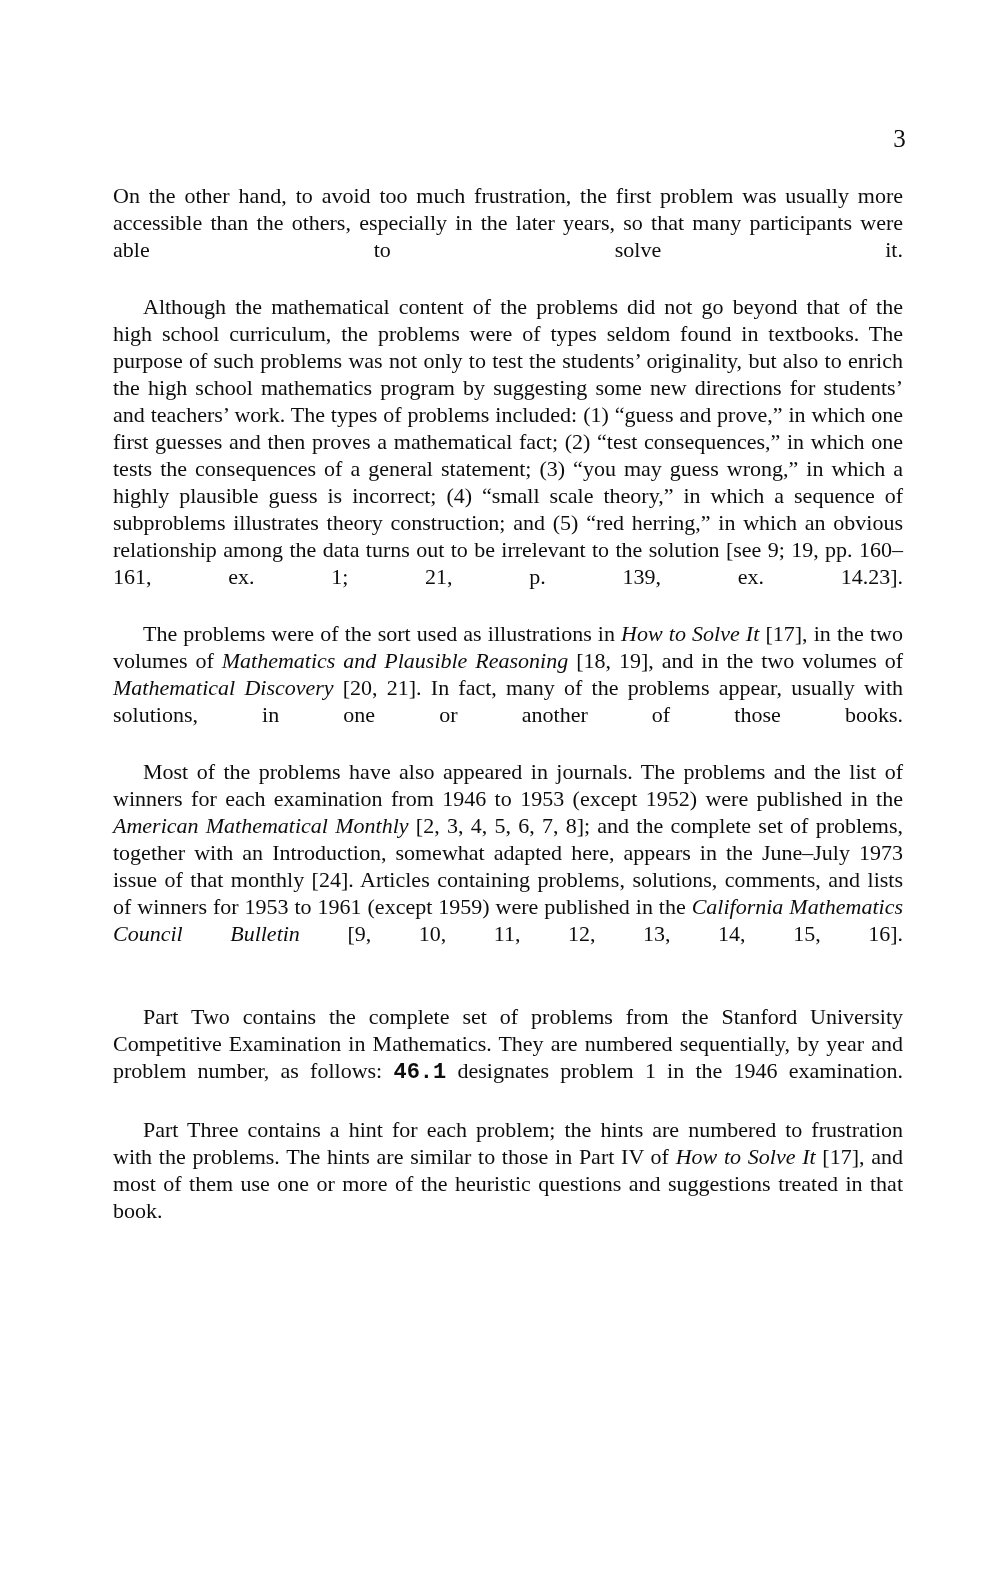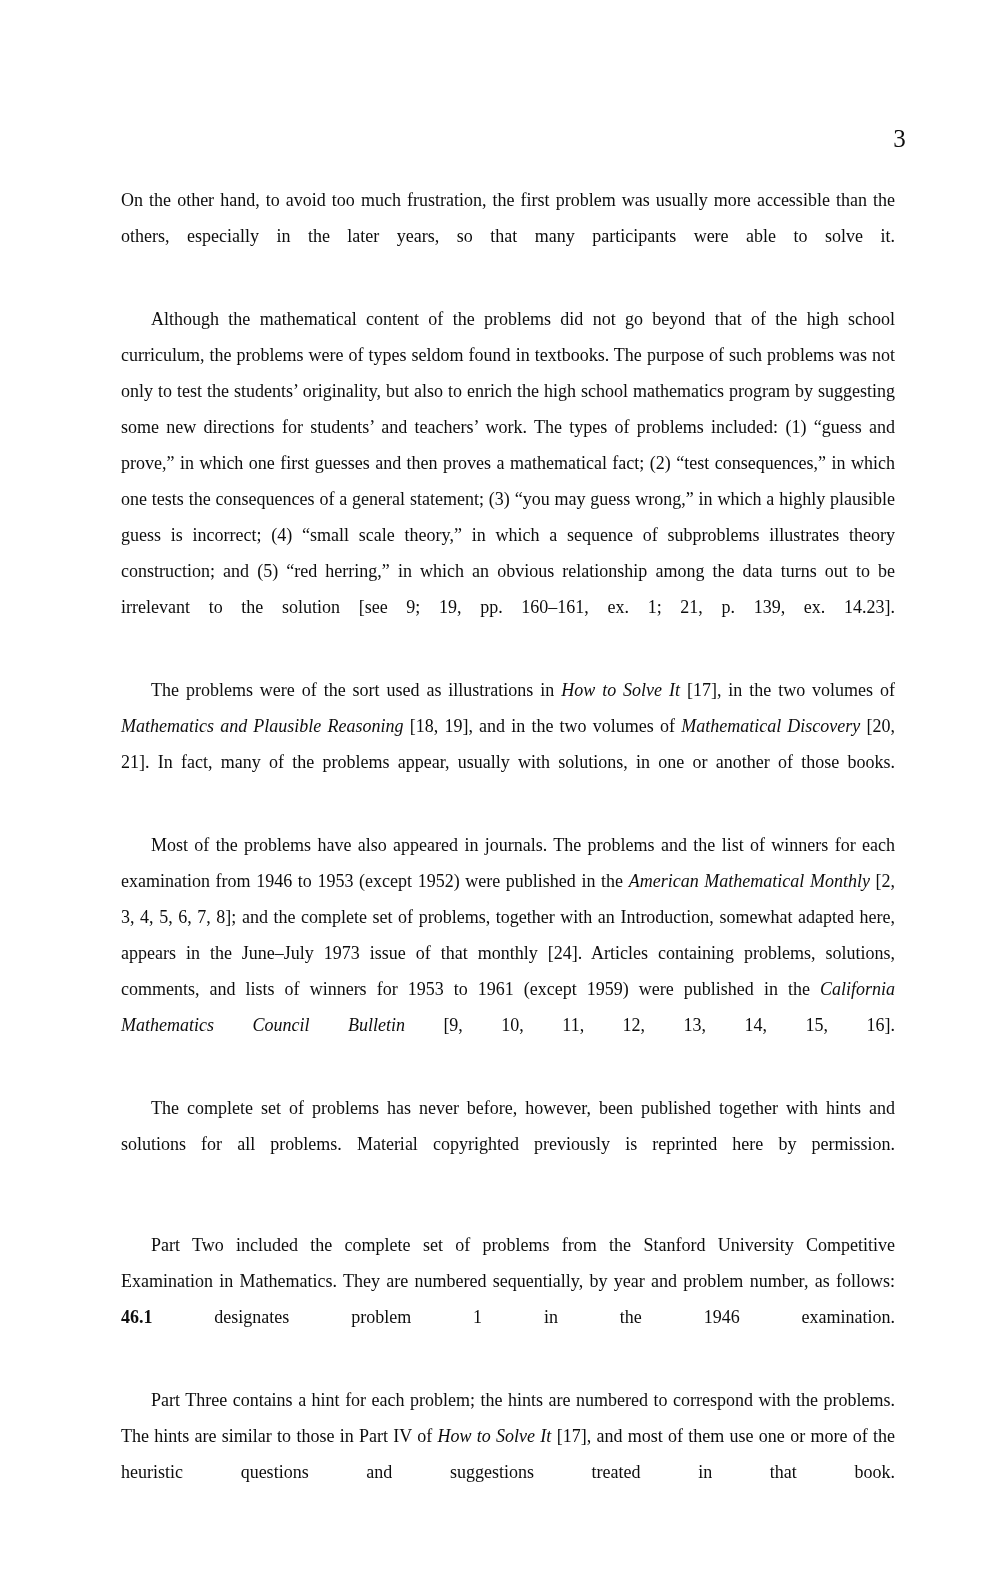--- a/index.html
+++ b/index.html
@@ -35,23 +35,23 @@
 
   .folio {
     text-align: right;
     font-size: 25px;
     line-height: 30px;
     letter-spacing: 0.2px;
     margin: 0 0 28px 0;
   }
 
   p.para {
-    margin: 11px;
-    font-size: 18px;
-    line-height: 36px;
+    margin: 3px;
+    font-size: 22px;
+    line-height: 27px;
     text-align: justify;
     text-justify: inter-word;
     text-indent: 30px;
     word-spacing: 0.2px;
     hyphens: none;
   }
 
   p.para.no-indent {
     text-indent: 0;
   }
@@ -65,31 +65,31 @@
     content: "";
     display: inline-block;
     width: 100%;
   }
 
   em.title {
   }
 
   strong.bold {
     font-weight: bold;
+    font-family: Liberation Mono, monospace;
   }
 </style>
 </head>
 <body>
 
 <div class="page">
   <div class="text-block">
     <div class="folio">3</div>
     <div id="paragraphs">
         <p class="para no-indent"><span>On the other hand, to avoid too much frustration, the first problem was usually more accessible than the others, especially in the later years, so that many participants were able to solve it.</span></p>
         <p class="para"><span>Although the mathematical content of the problems did not go beyond that of the high school curriculum, the problems were of types seldom found in textbooks. The purpose of such problems was not only to test the students’ originality, but also to enrich the high school mathematics program by suggesting some new directions for students’ and teachers’ work. The types of problems included: (1) “guess and prove,” in which one first guesses and then proves a mathematical fact; (2) “test consequences,” in which one tests the consequences of a general statement; (3) “you may guess wrong,” in which a highly plausible guess is incorrect; (4) “small scale theory,” in which a sequence of subproblems illustrates theory construction; and (5) “red herring,” in which an obvious relationship among the data turns out to be irrelevant to the solution [see 9; 19, pp. 160–161, ex. 1; 21, p. 139, ex. 14.23].</span></p>
         <p class="para"><span>The problems were of the sort used as illustrations in </span><em class="title">How to Solve It</em><span> [17], in the two volumes of </span><em class="title">Mathematics and Plausible Reasoning</em><span> [18, 19], and in the two volumes of </span><em class="title">Mathematical Discovery</em><span> [20, 21]. In fact, many of the problems appear, usually with solutions, in one or another of those books.</span></p>
         <p class="para"><span>Most of the problems have also appeared in journals. The problems and the list of winners for each examination from 1946 to 1953 (except 1952) were published in the </span><em class="title">American Mathematical Monthly</em><span> [2, 3, 4, 5, 6, 7, 8]; and the complete set of problems, together with an Introduction, somewhat adapted here, appears in the June–July 1973 issue of that monthly [24]. Articles containing problems, solutions, comments, and lists of winners for 1953 to 1961 (except 1959) were published in the </span><em class="title">California Mathematics Council Bulletin</em><span> [9, 10, 11, 12, 13, 14, 15, 16].</span></p>
-        <p class="para"><span>The complete set of problems has never before, however, been published together with hints and solutions for all problems. Material copyrighted previously is reprinted here by permission.</span></p>
-        <p class="para space-before"><span>Part Two included the complete set of problems from the Stanford University Competitive Examination in Mathematics. They are numbered sequentially, by year and problem number, as follows: </span><strong class="bold">46.1</strong><span> designates problem 1 in the 1946 examination.</span></p>
-        <p class="para"><span>Part Three contains a hint for each problem; the hints are numbered to correspond with the problems. The hints are similar to those in Part IV of </span><em class="title">How to Solve It</em><span> [17], and most of them use one or more of the heuristic questions and suggestions treated in that book.</span></p>
+        <p class="para space-before"><span>Part Two contains the complete set of problems from the Stanford University Competitive Examination in Mathematics. They are numbered sequentially, by year and problem number, as follows: </span><strong class="bold">46.1</strong><span> designates problem 1 in the 1946 examination.</span></p>
+        <p class="para"><span>Part Three contains a hint for each problem; the hints are numbered to frustration with the problems. The hints are similar to those in Part IV of </span><em class="title">How to Solve It</em><span> [17], and most of them use one or more of the heuristic questions and suggestions treated in that book.</span></p>
       </div>
   </div>
 </div>
 
 </body></html>

